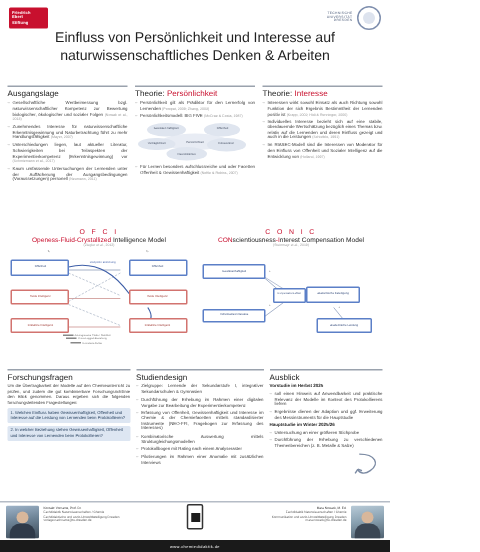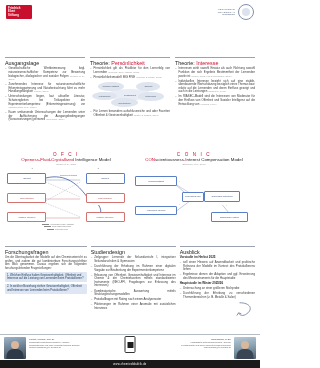--- a/index.html
+++ b/index.html
@@ -133,20 +133,21 @@
       <div class="logo-uni-txt">
         <span>TECHNISCHE</span>
         <span>UNIVERSITÄT</span>
         <span>DRESDEN</span>
       </div>
       <div class="seal">
         <div class="seal-inner"></div>
       </div>
     </div>
 
+    <div class="title">Einfluss von Persönlichkeit und Interesse auf naturwissenschaftliches Denken &amp; Arbeiten</div>
   </div>
 
   <div class="cols3">
 
     <div class="col">
       <div class="rule"></div>
       <div class="sec-head">Ausgangslage</div>
       <ul class="bul">
         <li><span>Gesellschaftliche Wertbeimessung bzgl. naturwissenschaftlicher Kompetenz zur Bewertung biologischer, ökologischer und sozialer Folgen</span> <span class="cite">(Nowak et al., 2013)</span></li>
         <li><span>Zunehmendes Interesse für naturwissenschaftliche Erkenntnisgewinnung und Naturbetrachtung führt zu mehr Handlungsfähigkeit</span> <span class="cite">(Mayer, 2007)</span></li>

